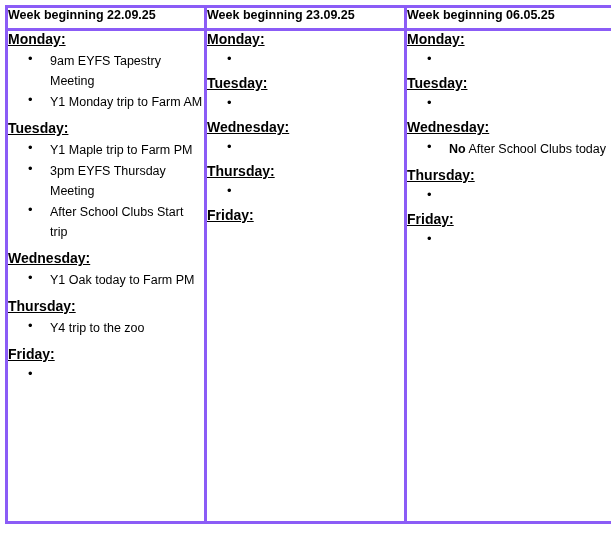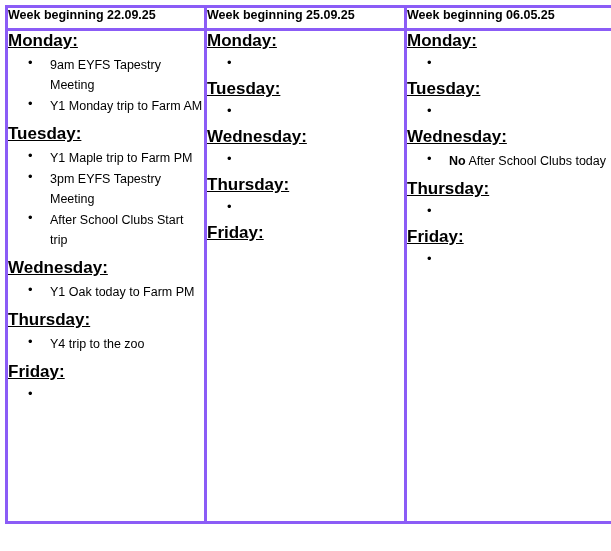--- a/index.html
+++ b/index.html
@@ -35,21 +35,21 @@
     padding: 7px 8px 7px 8px;
     font-size: 12.5px;
     font-weight: bold;
     height: 20px;
   }
   td.col-body {
     padding: 8px 8px 8px 8px;
     height: 490px;
   }
   .day {
-    font-size: 17px;
+    font-size: 14px;
     font-weight: bold;
     text-decoration: underline;
     margin: 0 0 4px 0;
     padding-top: 6px;
   }
   .day:first-child {
     padding-top: 0;
   }
   ul.items {
     list-style: none;
@@ -82,36 +82,36 @@
   .col-3 { width: 206px; }
 </style>
 </head>
 <body>
 
 <div class="sheet">
   <table class="schedule">
     <thead>
       <tr>
         <th class="col-head col-1">Week beginning 22.09.25</th>
-        <th class="col-head col-2">Week beginning 25.09.25</th>
+        <th class="col-head col-2">Week beginning 23.09.25</th>
         <th class="col-head col-3">Week beginning 06.05.25</th>
       </tr>
     </thead>
     <tbody>
       <tr>
         <td class="col-body col-1">
             <div class="day">Monday:</div>
             <ul class="items">
               <li><span>9am EYFS Tapestry Meeting</span></li>
               <li><span>Y1 Monday trip to Farm AM</span></li>
             </ul>
             <div class="day">Tuesday:</div>
             <ul class="items">
               <li><span>Y1 Maple trip to Farm PM</span></li>
-              <li><span>3pm EYFS Tapestry Meeting</span></li>
+              <li><span>3pm EYFS Thursday Meeting</span></li>
               <li><span>After School Clubs Start trip</span></li>
             </ul>
             <div class="day">Wednesday:</div>
             <ul class="items">
               <li><span>Y1 Oak today to Farm PM</span></li>
             </ul>
             <div class="day">Thursday:</div>
             <ul class="items">
               <li><span>Y4 trip to the zoo</span></li>
             </ul>

